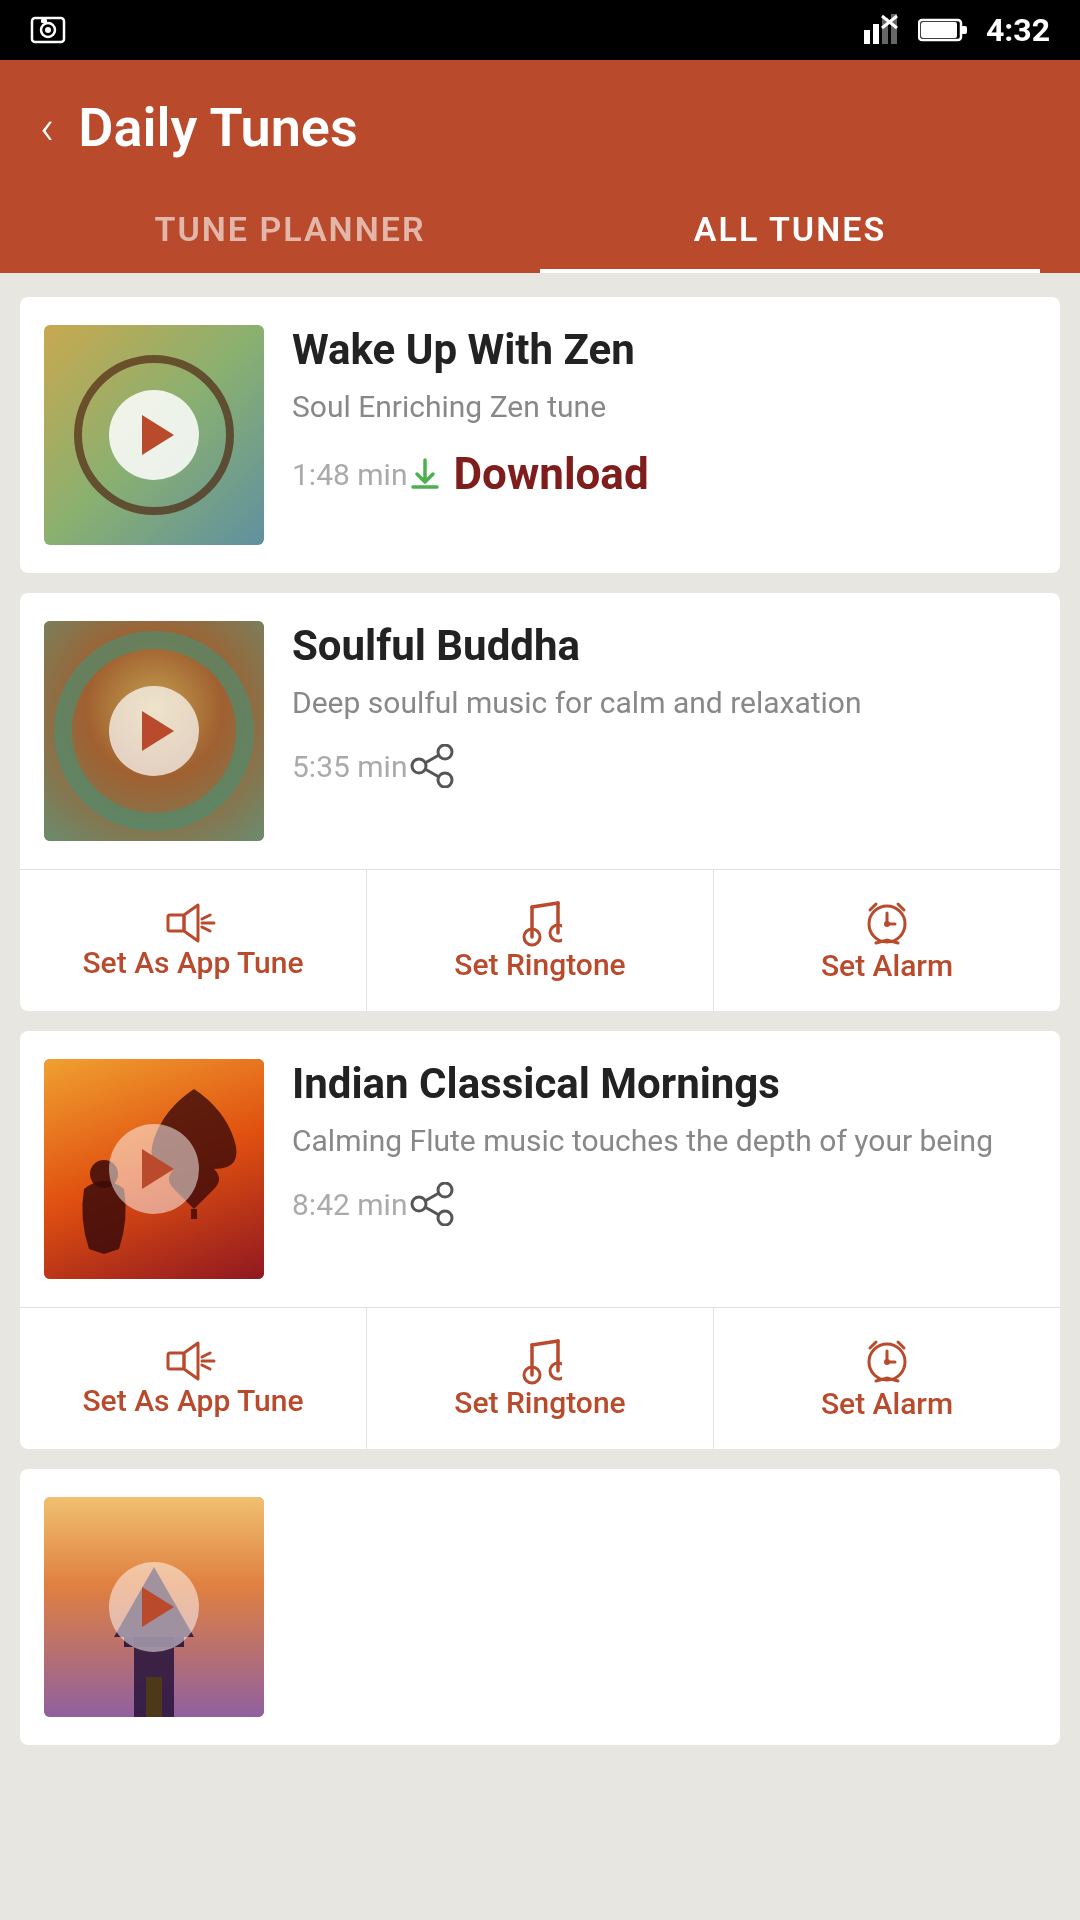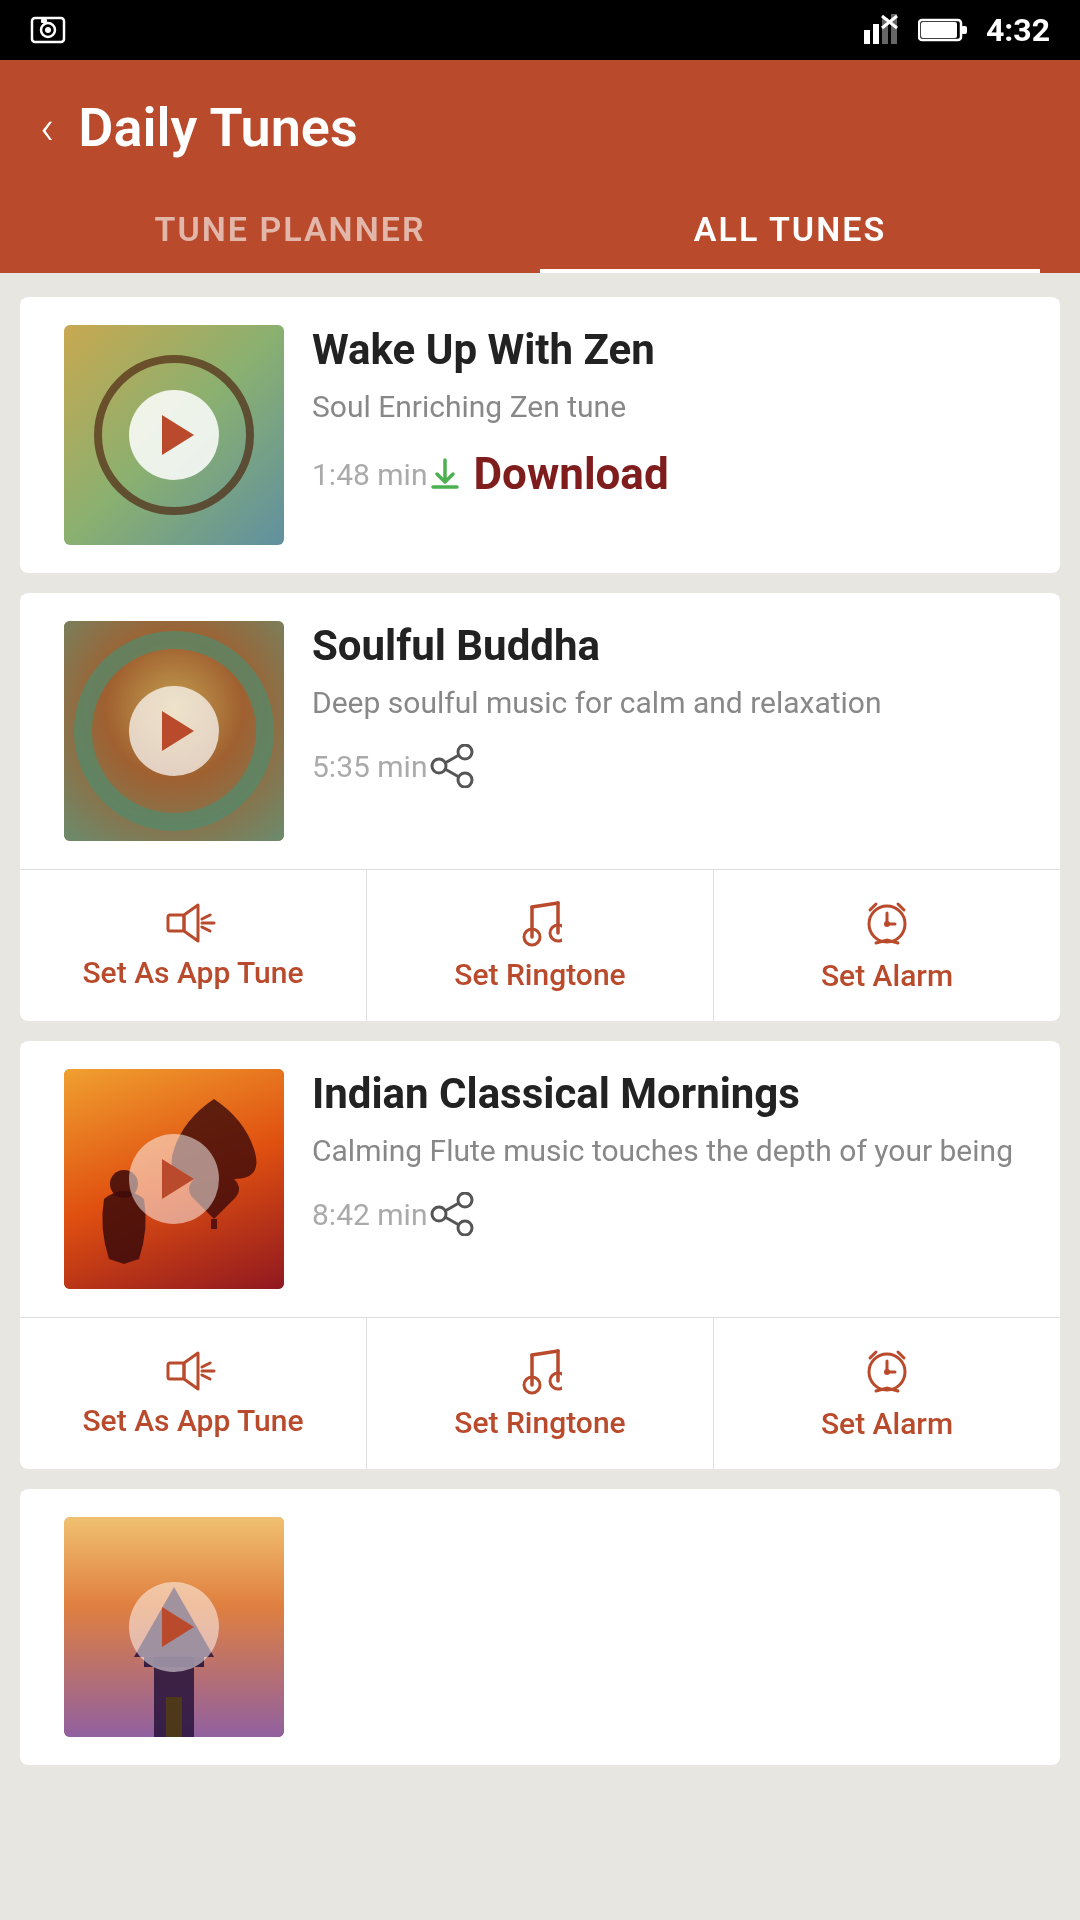--- a/index.html
+++ b/index.html
@@ -80,21 +80,21 @@
     }
 
     
     .track-card {
       background: #fff;
       border-radius: 8px;
       overflow: hidden;
     }
     .track-main {
       display: flex;
-      padding: 28px 28px 28px 44px;
+      padding: 28px 28px 28px 24px;
       gap: 28px;
       align-items: flex-start;
     }
     .track-thumbnail {
       width: 220px;
       height: 220px;
       border-radius: 6px;
       flex-shrink: 0;
       position: relative;
       overflow: hidden;
@@ -174,21 +174,21 @@
       display: flex;
       border-top: 1px solid #e0e0e0;
     }
     .action-btn {
       flex: 1;
       display: flex;
       flex-direction: column;
       align-items: center;
       justify-content: center;
       padding: 28px 10px;
-      gap: 10px;
+      gap: 0;
       cursor: pointer;
       border-right: 1px solid #e0e0e0;
       color: #b94a2c;
     }
     .action-btn:last-child { border-right: none; }
     .action-label {
       font-size: 30px;
       color: #b94a2c;
       font-weight: 500;
     }

